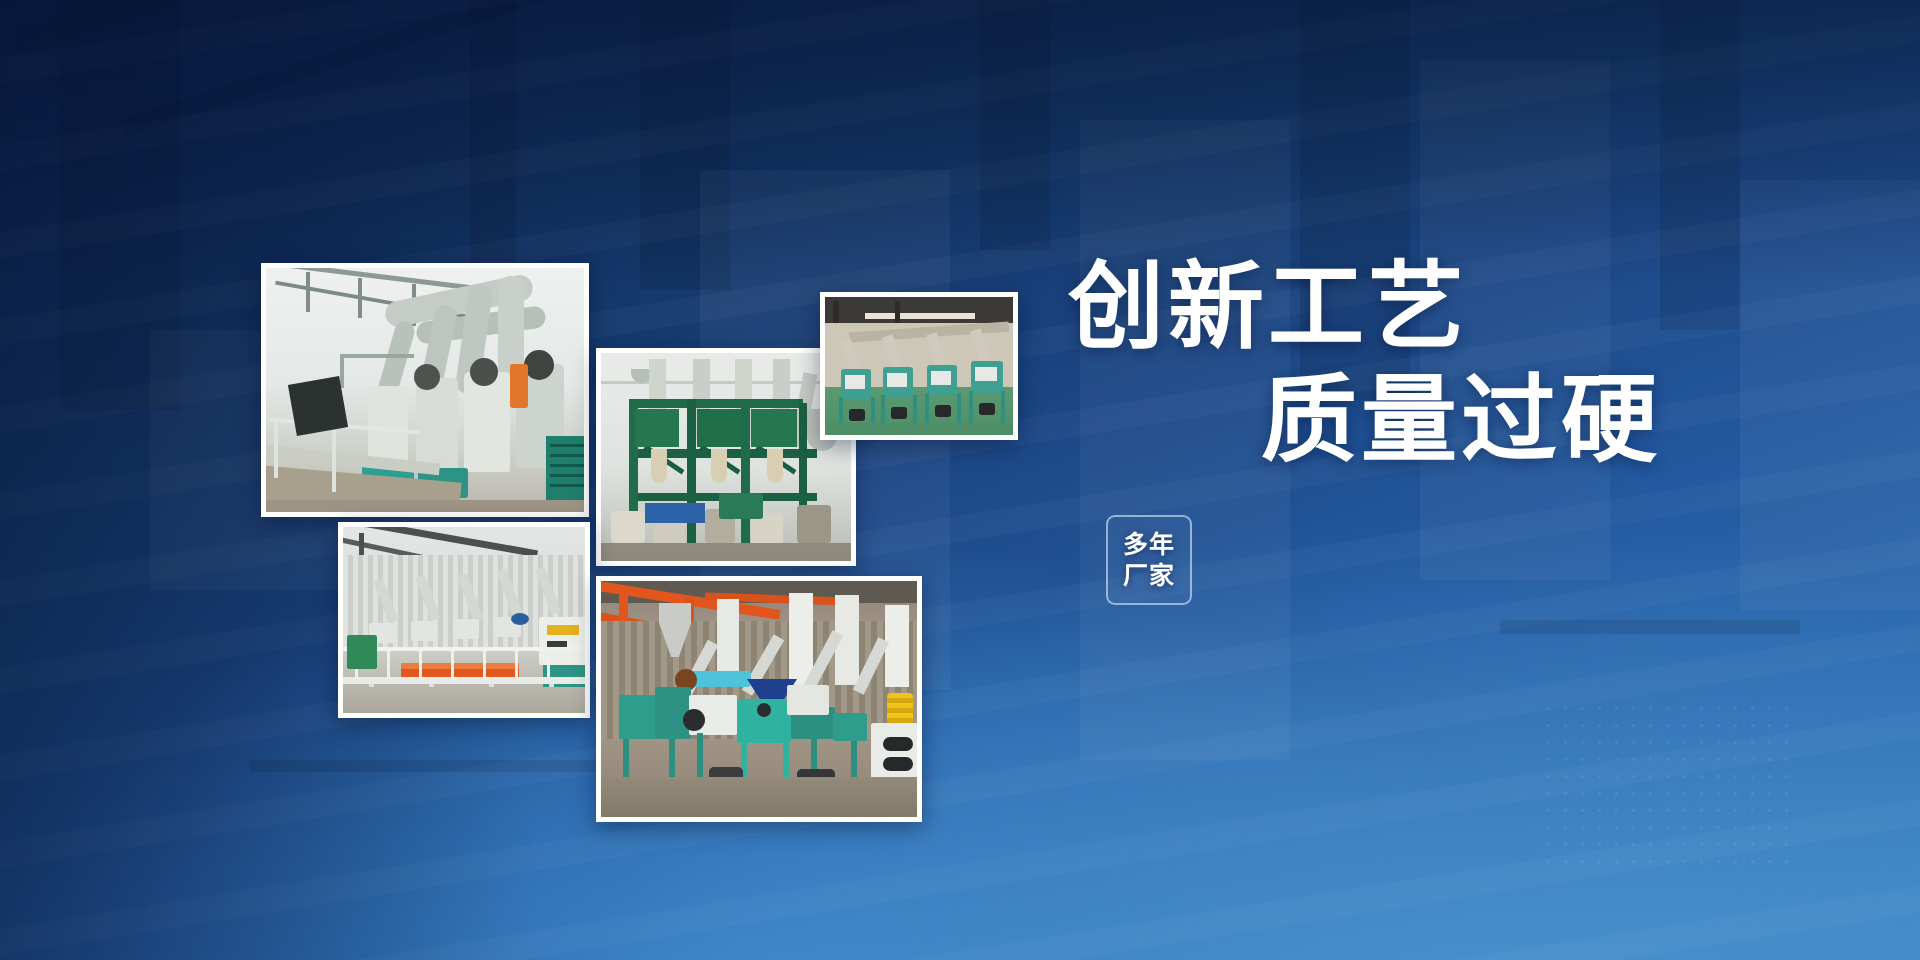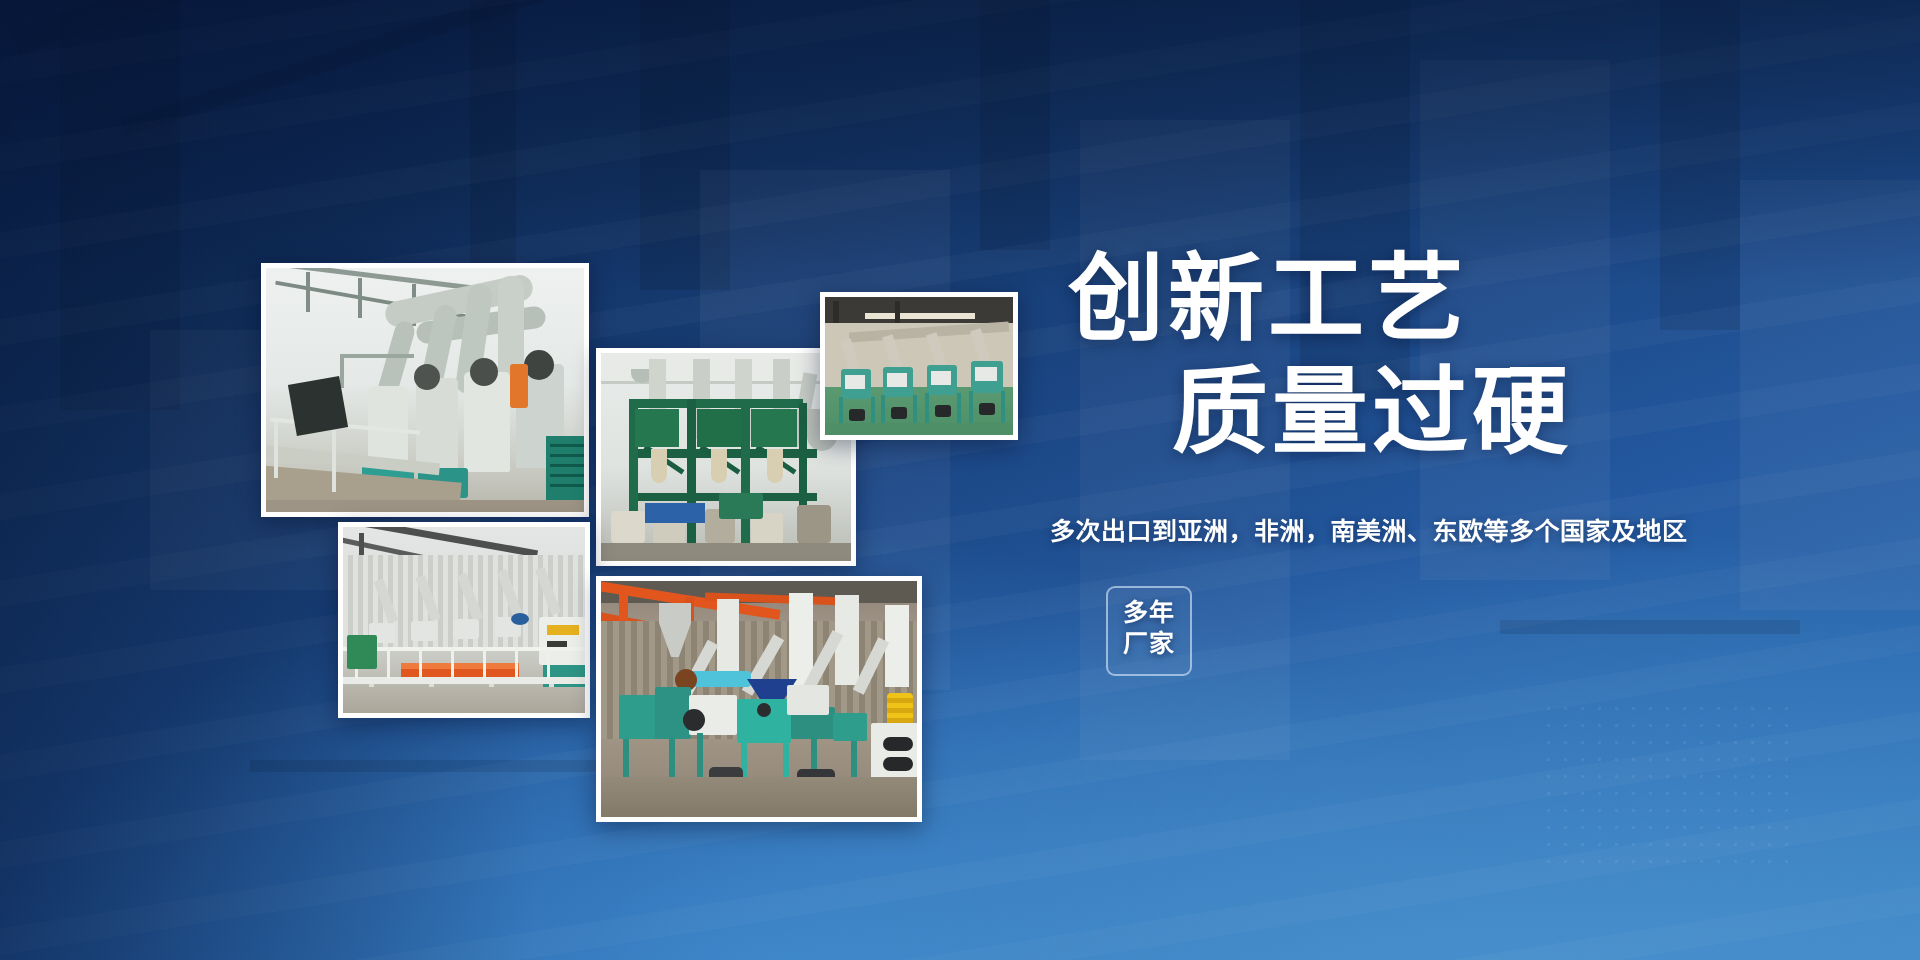--- a/index.html
+++ b/index.html
@@ -6,21 +6,21 @@
   html, body {
     margin: 0;
     padding: 0;
     background: #0c2a5c;
   }
   #banner {
     position: relative;
     width: 1920px;
     height: 960px;
     overflow: hidden;
-    font-family: Liberation Mono, monospace;
+    font-family: Liberation Sans, sans-serif;
     background: #1b4d92;
   }
 
   
   .bg-base {
     position: absolute;
     inset: 0;
     background:
       radial-gradient(ellipse 1500px 900px at 78% 112%, #4b94d0 0%, rgba(75,148,208,0) 62%),
       radial-gradient(ellipse 1300px 800px at 40% 105%, #3d87c9 0%, rgba(61,135,201,0) 60%),
@@ -110,21 +110,21 @@
   .headline {
     color: #ffffff;
     font-weight: 700;
     font-size: 96px;
     line-height: 1.18;
     letter-spacing: 4px;
     text-shadow: 0 3px 14px rgba(0,15,50,.45);
     margin: 0;
   }
   .headline .l1 { display: block; text-align: left; padding-left: 18px; }
-  .headline .l2 { display: block; text-align: left; padding-left: 122px; }
+  .headline .l2 { display: block; text-align: center; padding-left: 122px; }
 
   .subtitle {
     margin: 34px 0 0 0;
     color: #ffffff;
     font-size: 25px;
     font-weight: 700;
     letter-spacing: .5px;
     text-shadow: 0 2px 8px rgba(0,15,50,.45);
     white-space: nowrap;
   }
@@ -448,21 +448,20 @@
 
   </div>
 
   <div class="copy">
 
     <h1 class="headline">
       <span class="l1">创新工艺</span>
       <span class="l2">质量过硬</span>
     </h1>
 
-    <p class="subtitle">多次出口到亚洲，非洲，南美洲、东欧等多个国家及地区</p>
 
     <div class="badges">
       <div class="badge">
         <span>多年</span>
         <span>厂家</span>
       </div>
     </div>
 
   </div>
 </div>

